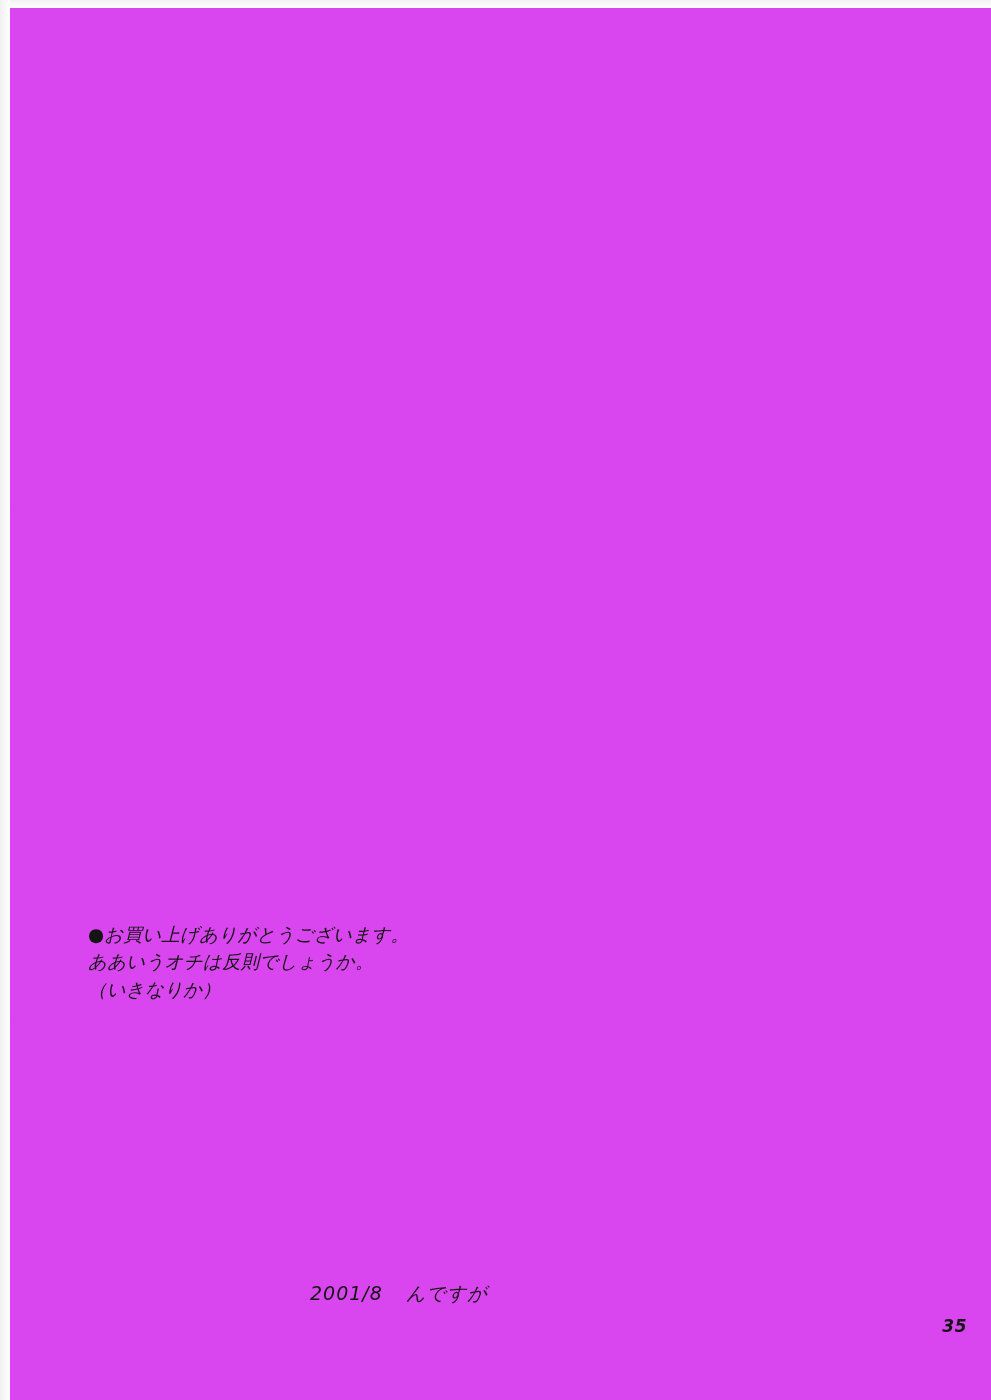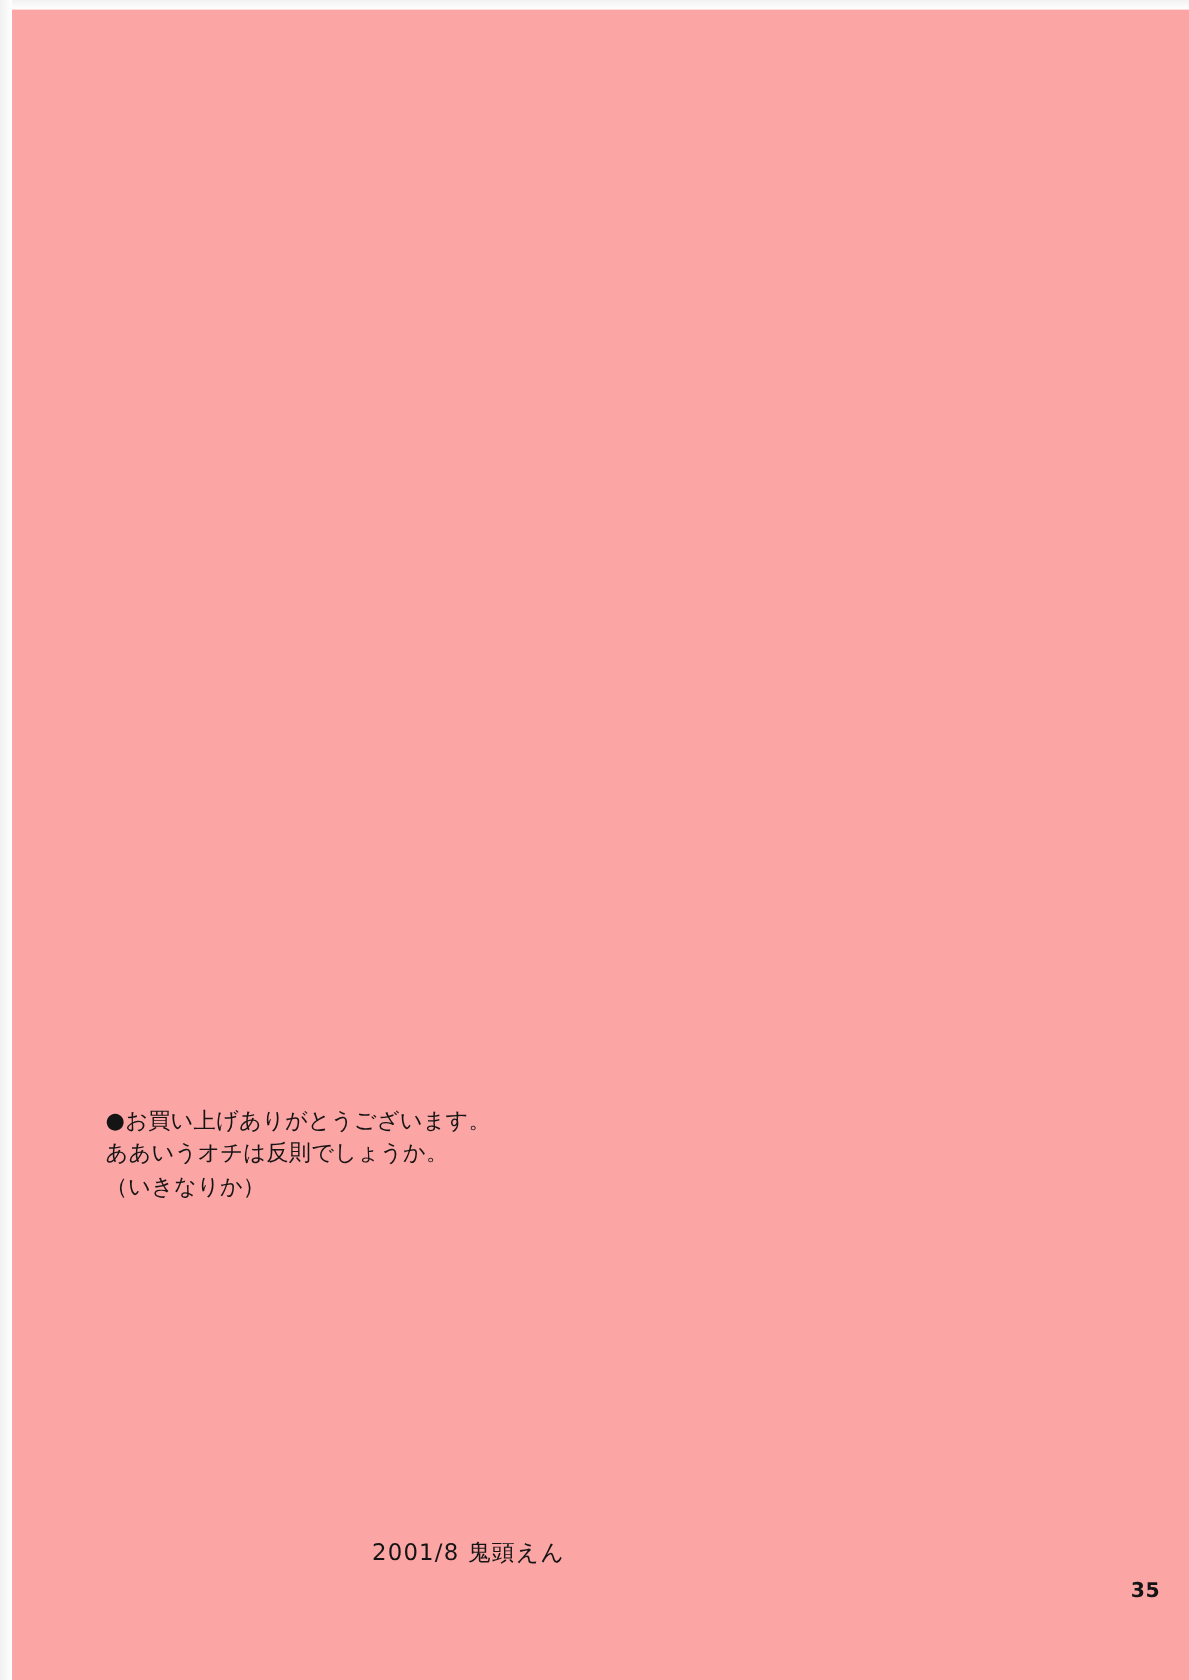--- a/index.html
+++ b/index.html
@@ -11,21 +11,22 @@
     width: 991px;
     height: 1400px;
     position: relative;
     font-family: "DejaVu Sans", sans-serif;
     color: #1a1a1a;
     overflow: hidden;
   }
   .page {
     position: absolute;
     inset: 0;
-    background: #fca5a5;
+    background: #d946ef;
+    font-style: italic;
   }
   
   .scan-edge-left {
     position: absolute;
     top: 0;
     left: 0;
     width: 10px;
     height: 100%;
     background: linear-gradient(to right, #f1f1f1, #ffffff);
   }
@@ -54,21 +55,21 @@
   }
   .signature {
     position: absolute;
     left: 310px;
     top: 1281px;
     font-size: 19px;
     letter-spacing: 1px;
     color: #141414;
   }
   .signature .date {
-    margin-right: 0;
+    margin-right: 16px;
   }
   .page-number {
     position: absolute;
     right: 24px;
     top: 1316px;
     font-size: 17px;
     font-weight: bold;
     color: #141414;
     letter-spacing: 0.5px;
   }
@@ -83,17 +84,17 @@
   <div class="afterword">
     <p>●お買い上げありがとうございます。
 ああいうオチは反則でしょうか。
 （いきなりか）</p>
     
     
   </div>
 
   <div class="signature">
     <span class="date">2001/8</span>
-    <span class="author">鬼頭えん</span>
+    <span class="author">んですが</span>
   </div>
 
   <div class="page-number">35</div>
 </div>
 
 </body></html>

